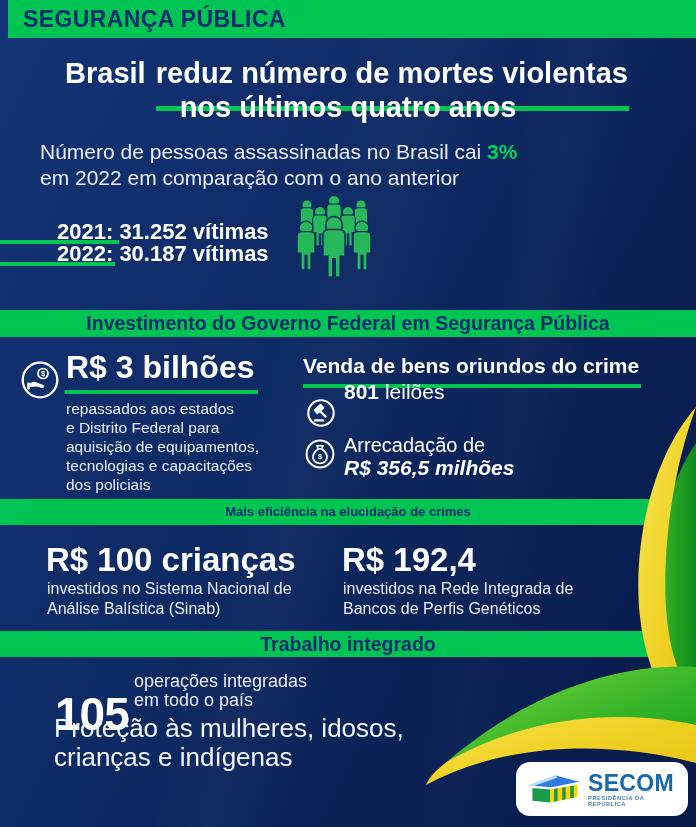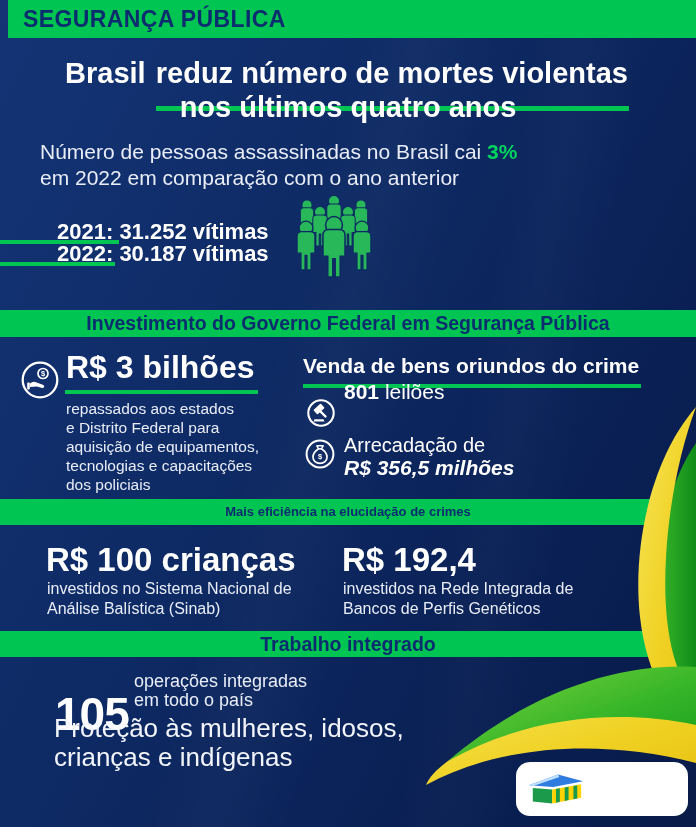--- a/index.html
+++ b/index.html
@@ -232,15 +232,19 @@
   <div class="abs secom-card">
     <svg width="58" height="34" viewBox="0 0 60 34">
       <polygon points="2,13 32,2 58,9 27,15" fill="#2f7ce0"></polygon>
       <polygon points="2,13 32,2 33.5,4.5 5,14.5" fill="#bfe0ff"></polygon>
       <polygon points="6,16 26,17.5 26,32 6,30" fill="#1c9a4b"></polygon>
       <polygon points="26,17.5 56,12 56,26 26,32" fill="#ffd200"></polygon>
       <polygon points="30,17 34,16.3 34,30.3 30,31.2" fill="#1c9a4b"></polygon>
       <polygon points="39,15.5 43,14.8 43,28.5 39,29.4" fill="#1c9a4b"></polygon>
       <polygon points="48,14 52,13.3 52,26.8 48,27.6" fill="#1c9a4b"></polygon>
     </svg>
+    <div class="secom-text">
+      <span class="secom-name">SECOM</span>
+      <span class="secom-sub">PRESIDÊNCIA DA REPÚBLICA</span>
+    </div>
   </div>
 
 </div>
 
 </body></html>

